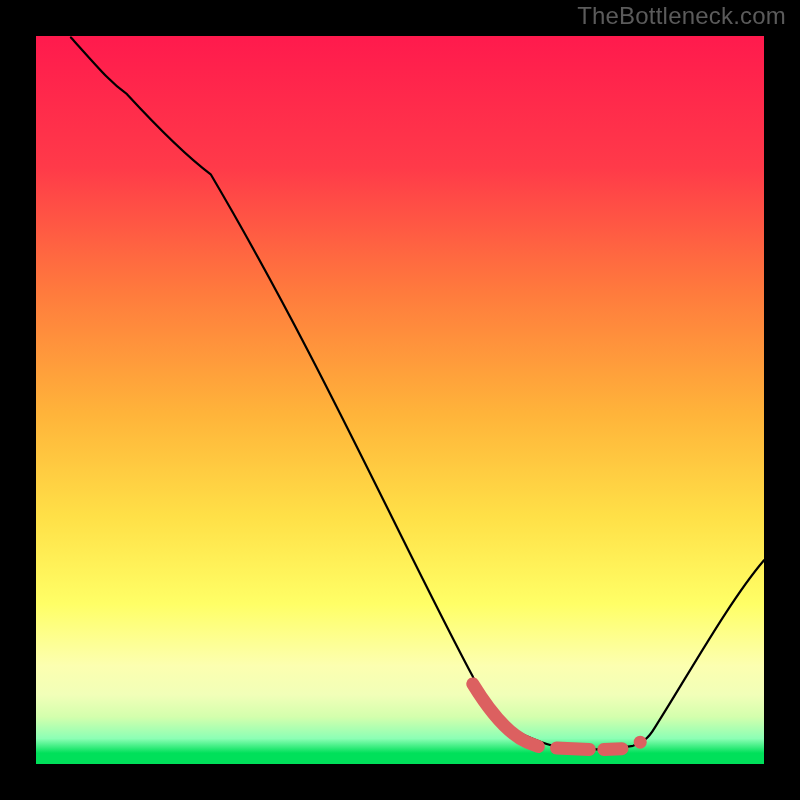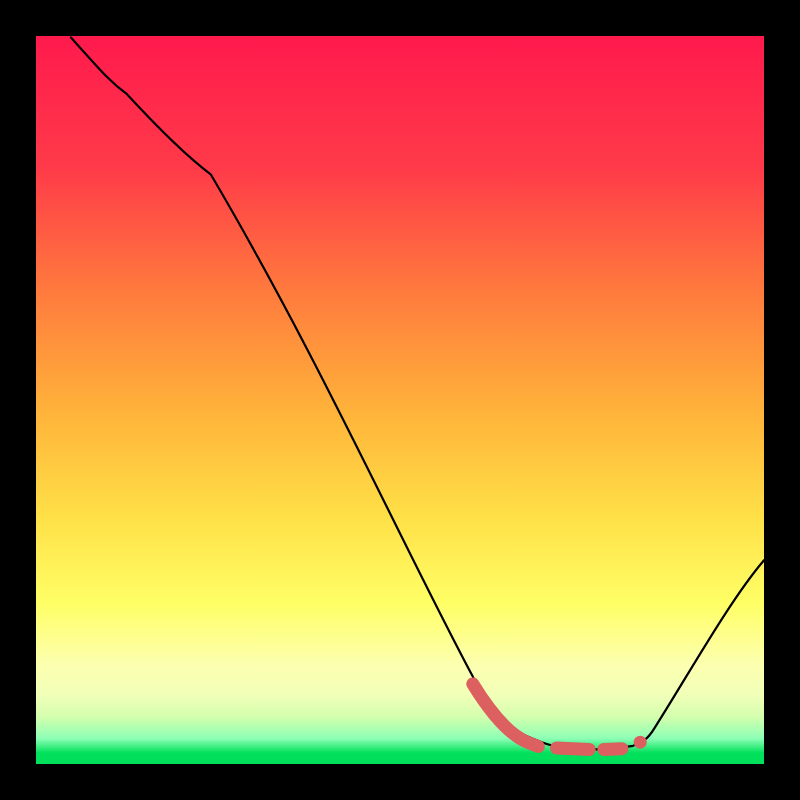--- a/index.html
+++ b/index.html
@@ -75,13 +75,14 @@
              L 538.3 746.5"></path>
     <path d="M 556.5 748.0
              L 589.3 749.4"></path>
     <path d="M 603.8 749.4
              L 622.0 748.7"></path>
   </g>
   <circle cx="640.2" cy="742.2" r="6.5" fill="#dc6060"></circle>
 
 </svg>
 
+<div class="watermark">TheBottleneck.com</div>
 </div>
 
 </body></html>

